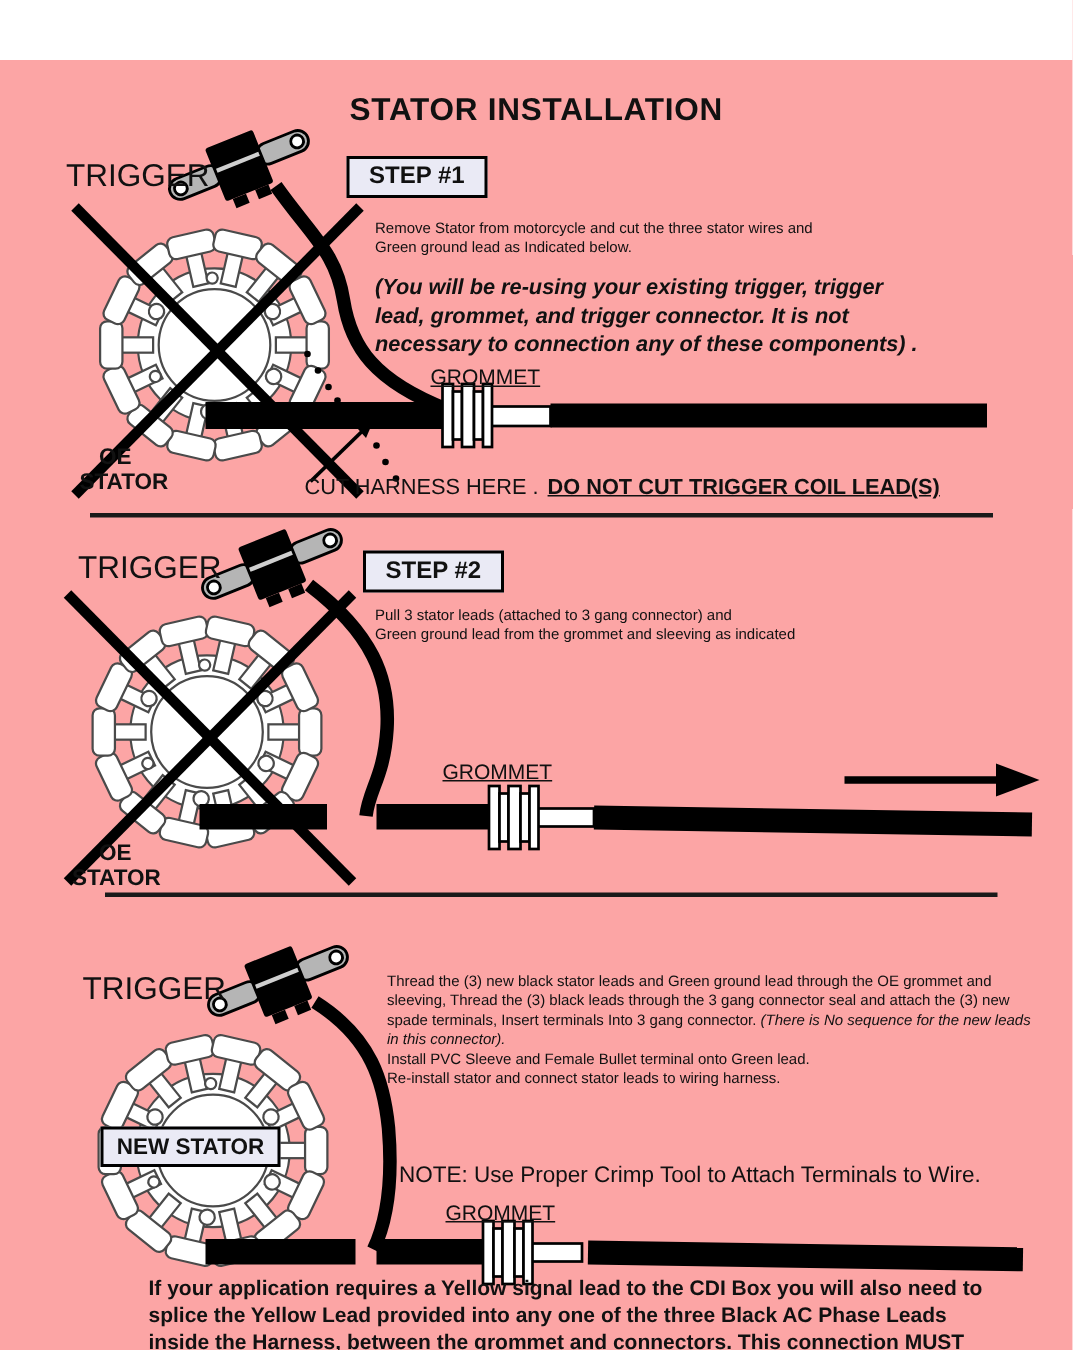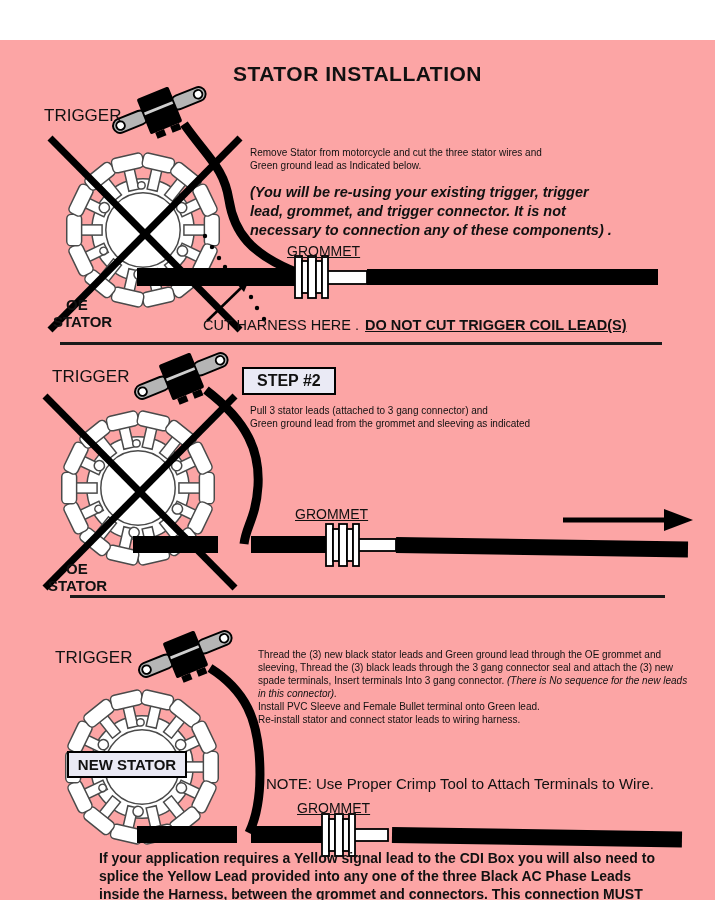--- a/index.html
+++ b/index.html
@@ -5,21 +5,21 @@
   html,body{margin:0;padding:0;background:#ffffff;}
   #page{position:relative;width:715px;height:900px;background:#fca5a5;overflow:hidden;
         font-family:"Liberation Sans",sans-serif;color:#111;margin-top:40px;}
   .abs{position:absolute;}
   .preline{white-space:pre-line;}
   #title{left:0;top:22px;width:715px;text-align:center;font-size:21px;font-weight:bold;letter-spacing:.5px;}
   .stepbox{border:2px solid #000;background:#eaeaf5;font-weight:bold;font-size:16px;
            padding:4px 13px;line-height:1;}
   .body-text{font-size:10px;line-height:1.3;}
   .sm{font-size:14px;text-decoration:underline;}
-  .lbl{font-size:17px;}
+  .lbl{font-size:21px;}
   .bolditalic{font-weight:bold;font-style:italic;}
   .boldlbl{font-weight:bold;font-size:15px;line-height:1.2;}
   #cut-line{left:203px;top:277px;font-size:14.5px;white-space:nowrap;}
   #cut-warning{font-weight:bold;text-decoration:underline;margin-left:6px;}
   #pull-leads{left:550px;top:440px;font-style:italic;font-weight:600;font-size:19px;letter-spacing:.5px;}
   #new-stator-box{left:67px;top:711px;width:116px;border:2px solid #000000;background:#eaeaf5;
                   font-weight:bold;font-size:15px;text-align:center;padding:4px 0;line-height:1;}
   #note3{left:266px;top:735px;font-weight:normal;font-size:15px;}
   #warning{left:99px;top:810px;width:600px;font-weight:bold;font-size:14px;line-height:1.28;}
   #doc-id{left:28px;top:879px;font-size:9px;color:#333;}
@@ -168,20 +168,21 @@
       <use href="#trigg" transform="translate(138,584) scale(0.95)"></use>
     </g>
     <g>
       <use href="#gromg" transform="translate(338,795)"></use>
     </g>
   </svg>
 
   <div id="title" class="abs">STATOR INSTALLATION</div>
 
   <div class="abs lbl" style="left:44px;top:66px;">TRIGGER</div>
+  <div class="abs stepbox" style="left:231px;top:64px;">STEP #1</div>
   <div class="abs body-text preline" style="left:250px;top:106px;width:452px;">Remove Stator from motorcycle and cut the three stator wires and
 Green ground lead as Indicated below.</div>
   <div class="abs body-text preline bolditalic" style="left:250px;top:143px;width:452px;font-size:14.5px;">(You will be re-using your existing trigger,  trigger
 lead, grommet, and trigger connector. It is not
 necessary to connection any of these components) .</div>
   <div class="abs sm" style="left:287px;top:203px;">GROMMET</div>
   <div class="abs boldlbl" style="left:66px;top:256px;">OE</div>
   <div class="abs boldlbl" style="left:53px;top:273px;">STATOR</div>
   <div id="cut-line" class="abs">
     <span>CUT HARNESS HERE .</span><span id="cut-warning">DO NOT CUT TRIGGER COIL LEAD(S)</span>

